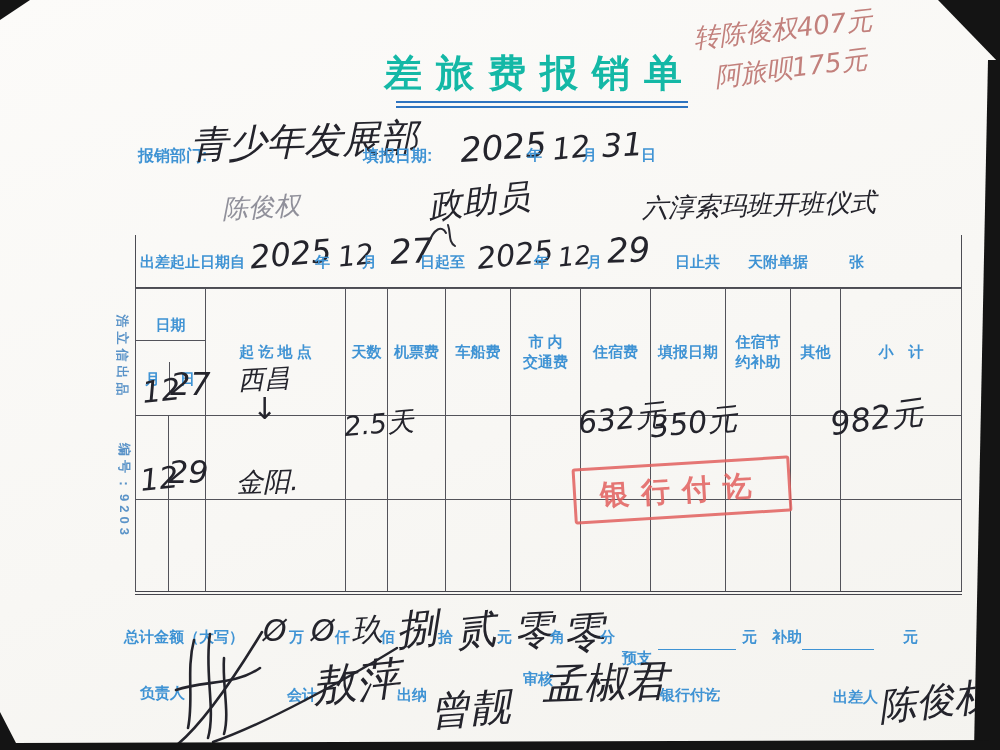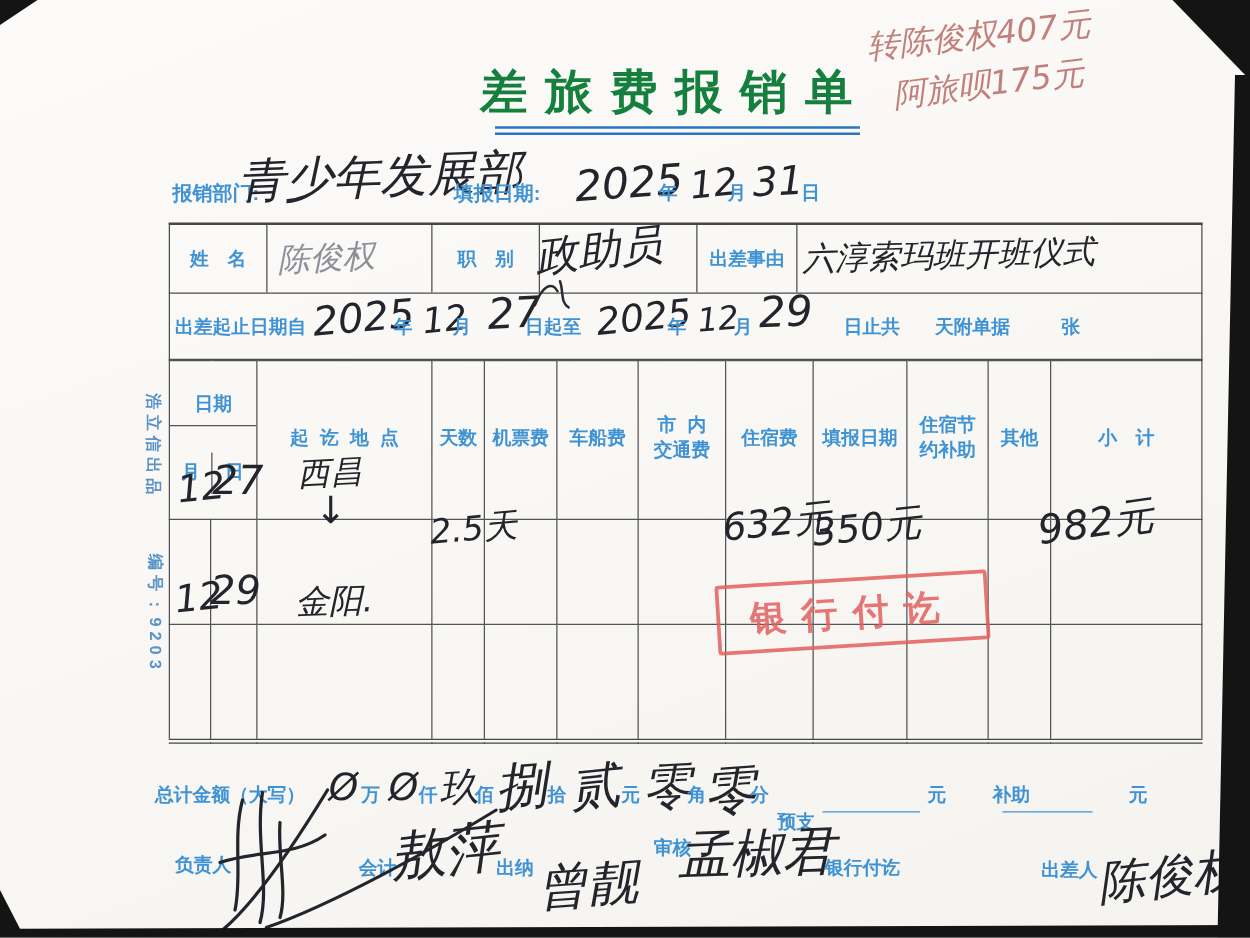--- a/index.html
+++ b/index.html
@@ -10,38 +10,38 @@
   
   .p{position:absolute;color:#3f93d4;font-weight:bold;font-size:15px;white-space:nowrap;line-height:1.2;}
   
   .hw{position:absolute;color:#24242c;font-family:"DejaVu Sans",sans-serif;font-style:italic;
       white-space:nowrap;line-height:1;}
   .pencil{color:#90909a;}
   .hwred{position:absolute;color:#c2807c;font-family:"DejaVu Sans",sans-serif;font-style:italic;
          white-space:nowrap;line-height:1;}
   .title{position:absolute;left:370px;top:48px;width:340px;text-align:center;
          font-family:"DejaVu Serif","Liberation Serif",serif;font-weight:bold;font-size:38px;
-         letter-spacing:14px;color:#15803d;white-space:nowrap;}
+         letter-spacing:14px;color:#14b8a6;white-space:nowrap;}
   .tl{position:absolute;left:396px;width:292px;height:2px;background:#2e74c0;}
   .vtext{position:absolute;width:140px;text-align:center;transform:rotate(90deg);
          color:#5a93c8;font-size:13px;font-weight:bold;letter-spacing:4px;white-space:nowrap;}
   
   .row1{position:absolute;left:135px;top:178px;width:827px;height:57px;display:flex;
         border:1px solid #4c4c53;border-top:2.5px solid #45454c;box-sizing:border-box;}
   .row1 .c{border-right:1px solid #4c4c53;display:flex;align-items:center;justify-content:center;
            color:#3f93d4;font-weight:bold;font-size:15px;}
   .row1 .c:last-child{border-right:none;}
   .row2{position:absolute;left:135px;top:235px;width:827px;height:53px;
         border:1px solid #4c4c53;border-top:none;box-sizing:border-box;}
   
   table.grid{position:absolute;left:135px;top:288px;width:827px;border-collapse:collapse;
              table-layout:fixed;}
   table.grid td{border:1px solid #53535a;padding:0;text-align:center;vertical-align:middle;
                 color:#3f93d4;font-weight:bold;font-size:15px;white-space:pre-line;line-height:1.35;}
-  tr.h-head td{height:65px;font-family:Liberation Mono, monospace;}
+  tr.h-head td{height:65px;}
   tr.h-a td{height:83px;}
   tr.h-b td{height:91px;}
   tr.h-t td{height:50px;}
   table.grid{border-bottom:4px double #45454c;}
   .dh-top{height:31px;line-height:31px;border-bottom:1px solid #53535a;}
   .dh-bot{display:flex;height:33px;line-height:33px;}
   .dh-bot span:first-child{width:33px;border-right:1px solid #53535a;}
   .dh-bot span:last-child{flex:1;}
   .totalcell{letter-spacing:16px;font-size:16px;}
   
@@ -73,28 +73,20 @@
   <div class="p" style="left:138px;top:146px;font-size:16px">报销部门:</div>
   <div class="hw" style="left:190px;top:122px;font-size:38px;transform:rotate(-2deg)">青少年发展部</div>
   <div class="p" style="left:363px;top:146px;font-size:16px">填报日期:</div>
   <div class="hw" style="left:460px;top:130px;font-size:34px;transform:rotate(-4deg)">2025</div>
   <div class="p" style="left:527px;top:146px">年</div>
   <div class="hw" style="left:552px;top:133px;font-size:30px;transform:rotate(-6deg)">12</div>
   <div class="p" style="left:582px;top:146px">月</div>
   <div class="hw" style="left:602px;top:129px;font-size:32px;transform:rotate(-3deg)">31</div>
   <div class="p" style="left:641px;top:146px">日</div>
 
-  <div class="row1">
-    <div class="c" style="width:77px">姓　名</div>
-    <div class="c" style="width:131px"></div>
-    <div class="c" style="width:85px">职　别</div>
-    <div class="c" style="width:125px"></div>
-    <div class="c" style="width:79px">出差事由</div>
-    <div class="c" style="flex:1"></div>
-  </div>
   <div class="hw pencil" style="left:222px;top:194px;font-size:26px;transform:rotate(-3deg)">陈俊权</div>
   <div class="hw" style="left:428px;top:184px;font-size:34px;transform:rotate(-6deg)">政助员</div>
   <div class="hw" style="left:642px;top:192px;font-size:26px;transform:rotate(-1.5deg)">六淳索玛班开班仪式</div>
 
   <div class="row2"></div>
   <div class="p" style="left:140px;top:253px">出差起止日期自</div>
   <div class="hw" style="left:250px;top:238px;font-size:32px;transform:rotate(-5deg)">2025</div>
   <div class="p" style="left:315px;top:253px">年</div>
   <div class="hw" style="left:338px;top:242px;font-size:28px;transform:rotate(-6deg)">12</div>
   <div class="p" style="left:362px;top:253px">月</div>
@@ -205,21 +197,21 @@
   <div class="p" style="left:438px;top:628px">拾</div>
   <div class="hw" style="left:456px;top:610px;font-size:40px;transform:rotate(-6deg)">贰</div>
   <div class="p" style="left:497px;top:628px">元</div>
   <div class="hw" style="left:514px;top:610px;font-size:40px;transform:rotate(-3deg)">零</div>
   <div class="p" style="left:550px;top:628px">角</div>
   <div class="hw" style="left:563px;top:612px;font-size:42px;transform:rotate(-4deg)">零</div>
   <div class="p" style="left:600px;top:628px">分</div>
   <div class="p" style="left:622px;top:649px">预支</div>
   <div class="blank" style="left:658px;top:648px;width:78px"></div>
   <div class="p" style="left:742px;top:628px">元</div>
-  <div class="p" style="left:794px;top:628px">补助</div>
+  <div class="p" style="left:772px;top:628px">补助</div>
   <div class="blank" style="left:802px;top:648px;width:72px"></div>
   <div class="p" style="left:903px;top:628px">元</div>
 
   <div class="p" style="left:140px;top:684px">负责人</div>
   <svg class="scribble" style="left:162px;top:628px" width="130" height="118">
     <g stroke="#24242c" stroke-width="2.6" fill="none" stroke-linecap="round">
       <path d="M32,12 C24,42 32,72 26,100"></path>
       <path d="M48,6 C42,44 54,82 46,110"></path>
       <path d="M62,30 C60,56 68,86 62,106"></path>
       <path d="M14,62 C42,52 72,58 98,40"></path>

